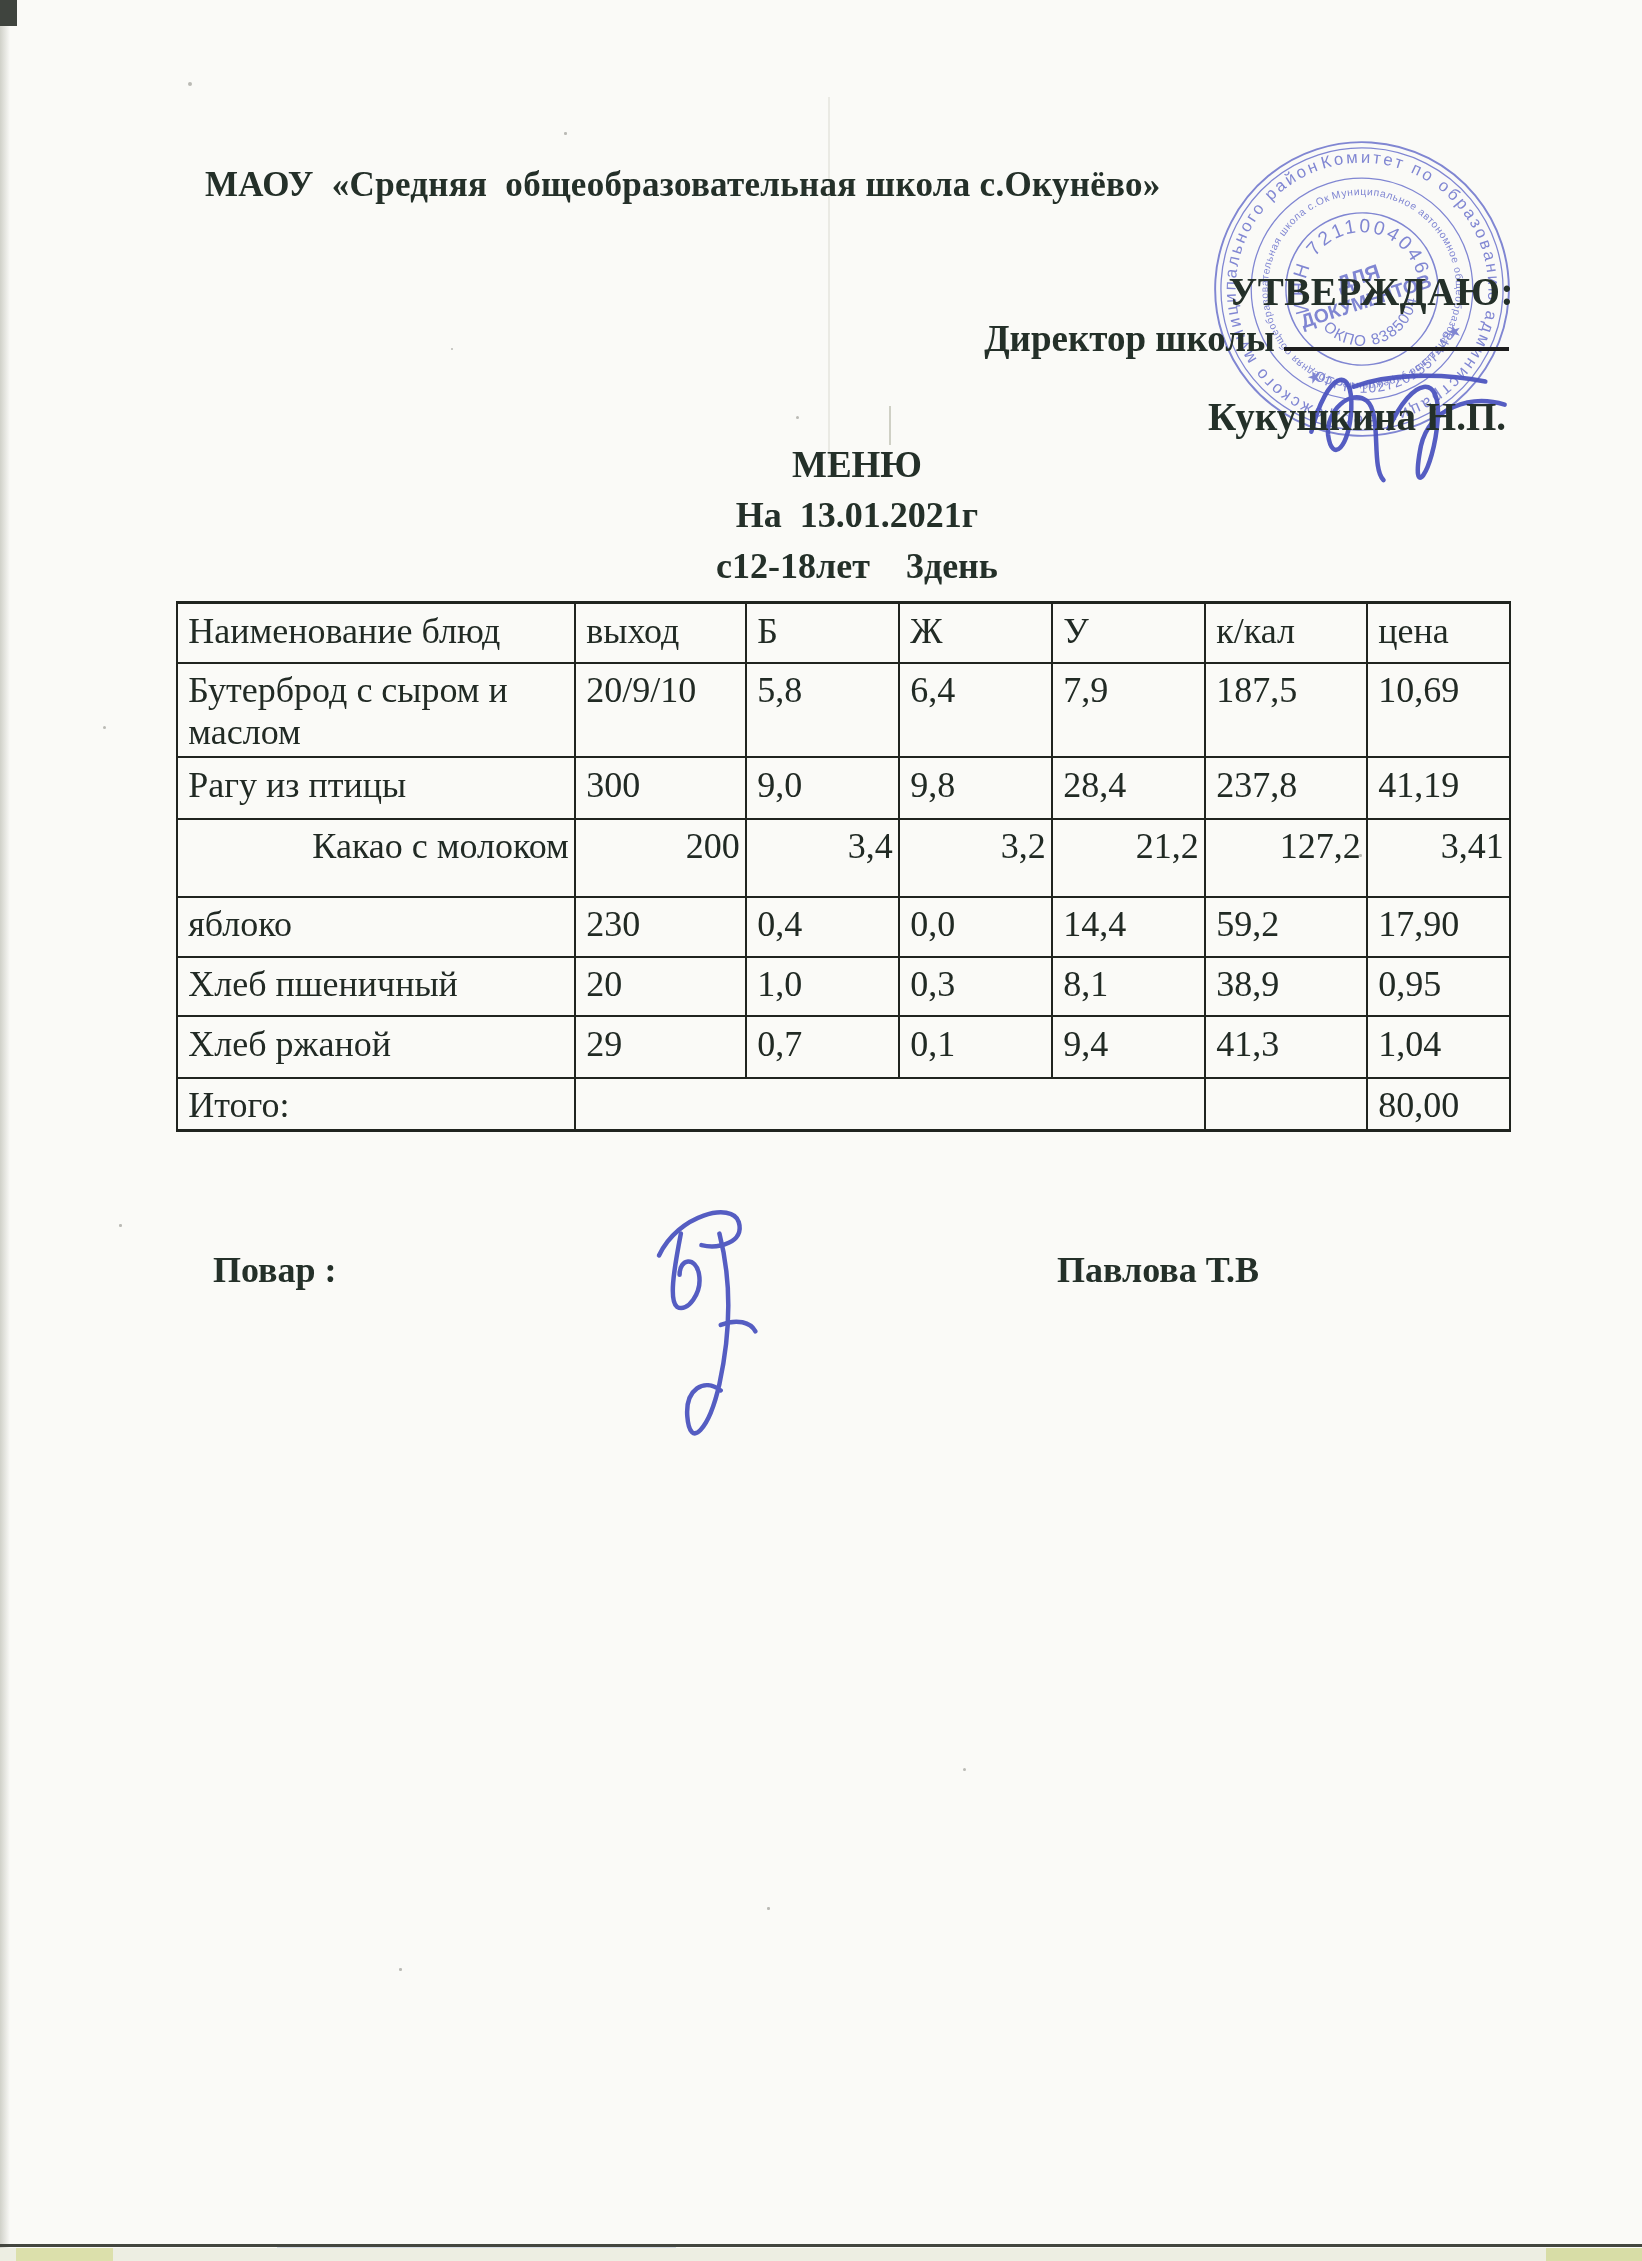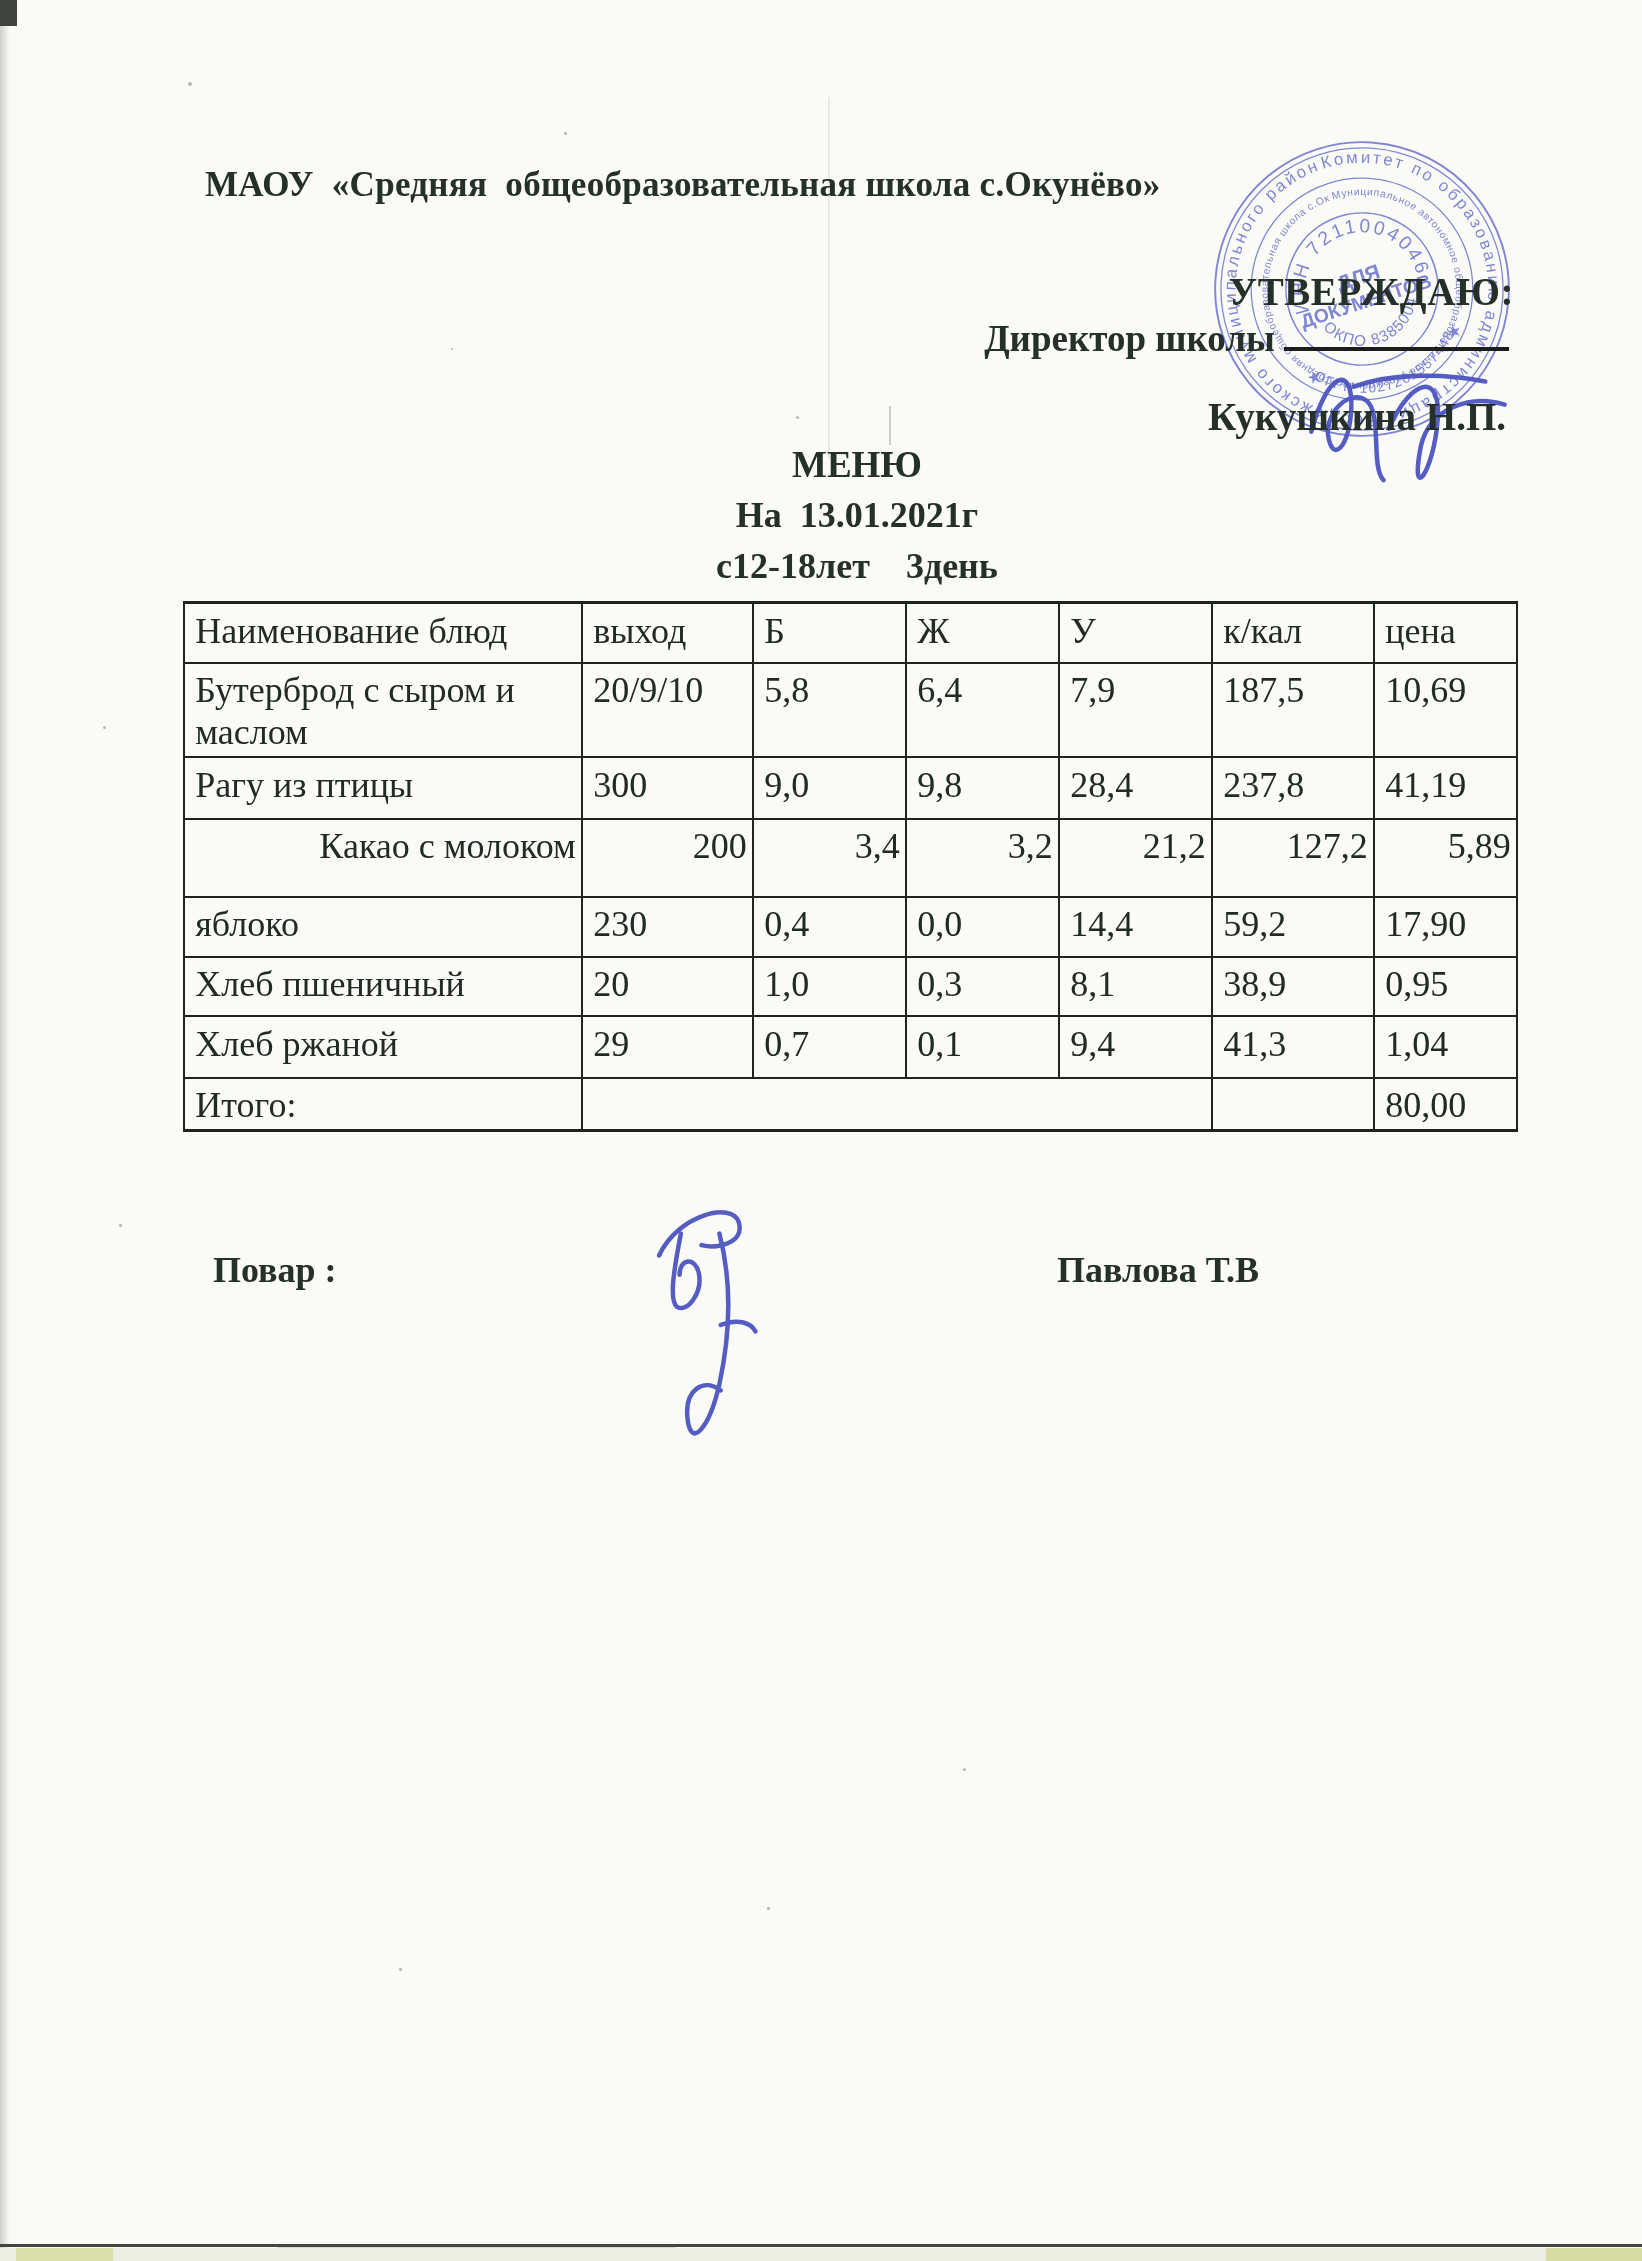--- a/index.html
+++ b/index.html
@@ -20,21 +20,21 @@
   .dname{top:394px;right:137px;font-size:39px;font-weight:bold;margin-left:42px;}
   .menublock{left:535px;top:443px;width:644px;text-align:center;font-weight:bold;}
   .menublock .m1{font-size:37px;}
   .menublock .m2{font-size:36px;margin-top:7.7px;}
   .menublock .m3{font-size:36px;margin-top:9px;}
 
   
   table.menu{
     position:absolute;left:176px;top:601px;width:1334px;
     border-collapse:collapse;table-layout:fixed;
-    font-size:36px;color:#212a24;margin-left:7px;
+    font-size:36px;color:#212a24;
   }
   table.menu td,table.menu th{
     border:2.6px solid #20241f;
     vertical-align:top;text-align:left;
     padding:5.2px 5.2px 2.6px 10.3px;
     font-weight:normal;line-height:1.18;
     overflow:hidden;
   }
   tr.r0 th{height:55px;vertical-align:middle;border-top-width:3.9px;padding-top:0;}
   tr.rs td{border-left:none;border-right:none;height:52px;text-align:center;
@@ -186,21 +186,21 @@
     <td>237,8</td>
     <td>41,19</td>
   </tr>
   <tr class="r3">
     <td>Какао с молоком</td>
     <td>200</td>
     <td>3,4</td>
     <td>3,2</td>
     <td>21,2</td>
     <td>127,2</td>
-    <td>5,89</td>
+    <td>3,41</td>
   </tr>
   <tr class="r4">
     <td>яблоко</td>
     <td>230</td>
     <td>0,4</td>
     <td>0,0</td>
     <td>14,4</td>
     <td>59,2</td>
     <td>17,90</td>
   </tr>

